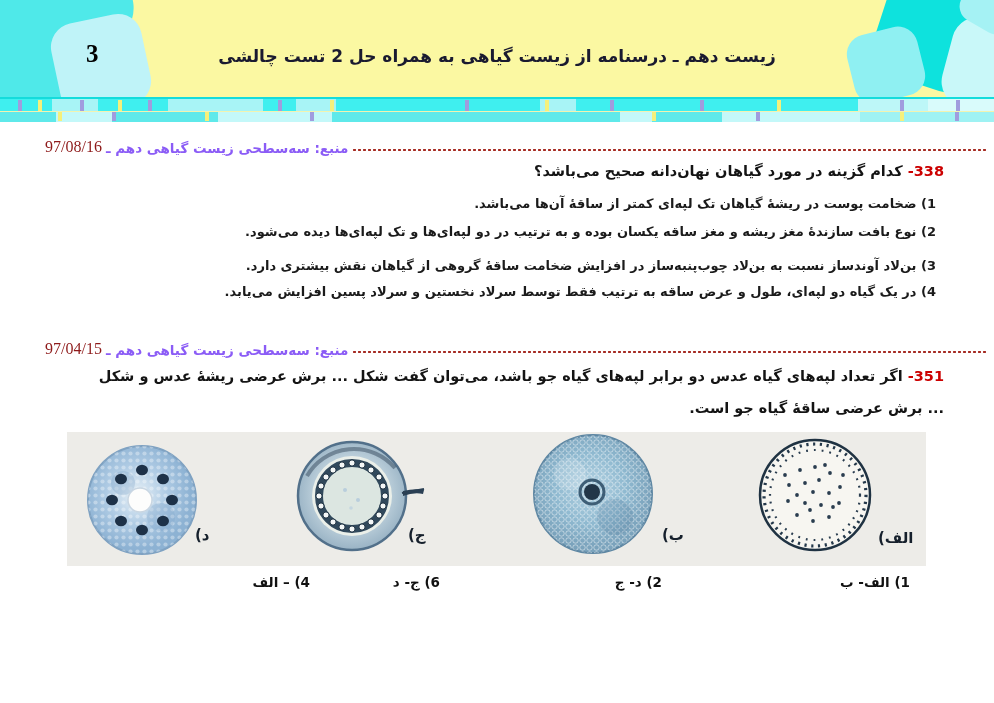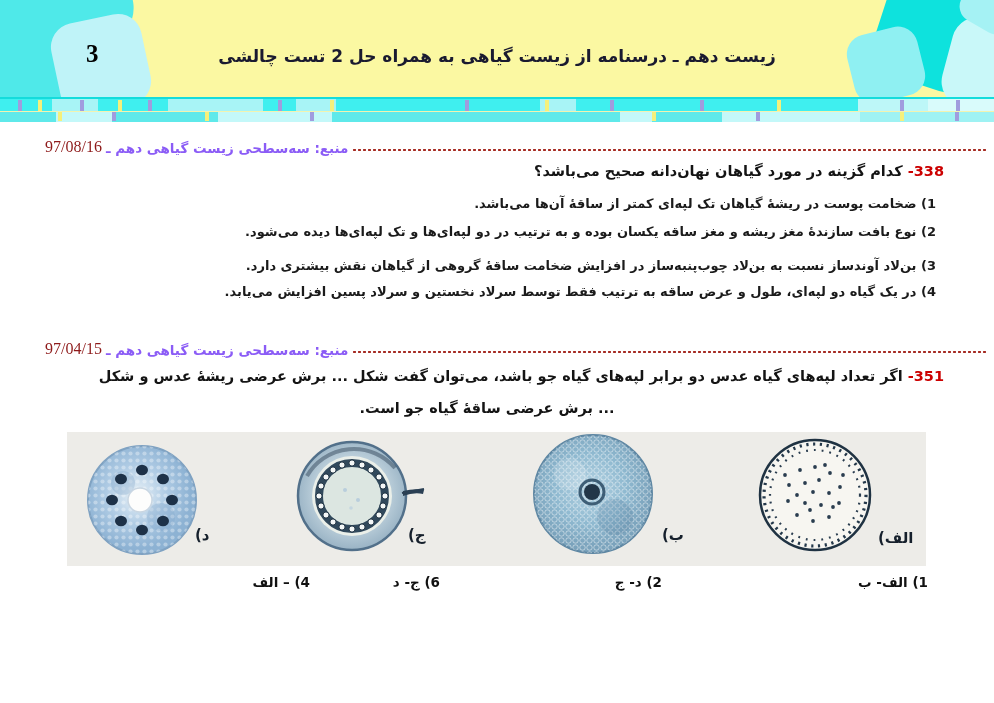--- a/index.html
+++ b/index.html
@@ -112,21 +112,21 @@
   <div class="src" style="top:338px;">
     <div class="src-dots"></div>
     <span class="src-label">منبع: سه‌سطحی زیست گیاهی دهم ـ</span>
     <span class="src-date">97/04/15</span>
   </div>
 
   <div class="qline" style="top:368px;">
     <span class="qnum">351-</span>
     <span>اگر تعداد لپه‌های گیاه عدس دو برابر لپه‌های گیاه جو باشد، می‌توان گفت شکل ... برش عرضی ریشهٔ عدس و شکل</span>
   </div>
-  <div class="qline" style="top:400px;text-align:center;">... برش عرضی ساقهٔ گیاه جو است.</div>
+  <div class="qline" style="top:400px;">... برش عرضی ساقهٔ گیاه جو است.</div>
 
   <div class="figure">
 
     <svg class="spec" style="left:18px;top:11px;" width="114" height="114" viewBox="0 0 114 114">
       <defs>
         <radialGradient id="gd" cx="45%" cy="45%">
           <stop offset="0%" stop-color="#E8F1F7"></stop>
             <stop offset="55%" stop-color="#AFCBE4"></stop>
           <stop offset="100%" stop-color="#8DB2D3"></stop>
         </radialGradient>
@@ -238,18 +238,18 @@
         <circle cx="78" cy="72" r="1.9"></circle>
       </g>
     </svg>
 
     <div class="flabel" style="left:128px;top:94px;">د)</div>
     <div class="flabel" style="left:341px;top:94px;">ج)</div>
     <div class="flabel" style="left:595px;top:94px;">ب)</div>
     <div class="flabel" style="left:811px;top:97px;">الف)</div>
   </div>
 
-  <div class="ans" style="right:66px;">1) الف- ب</div>
+  <div class="ans" style="right:84px;">1) الف- ب</div>
   <div class="ans" style="right:332px;">2) د- ج</div>
   <div class="ans" style="right:554px;">6) ج- د</div>
   <div class="ans" style="right:684px;">4) – الف</div>
 
 </div>
 
 </body></html>

